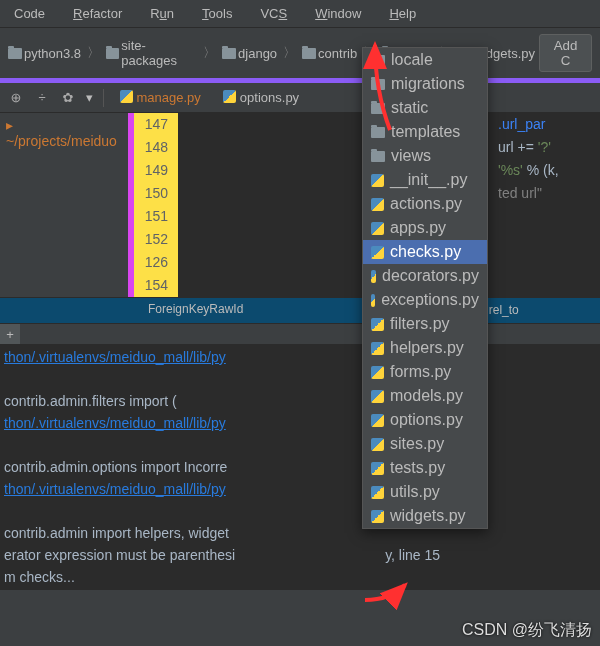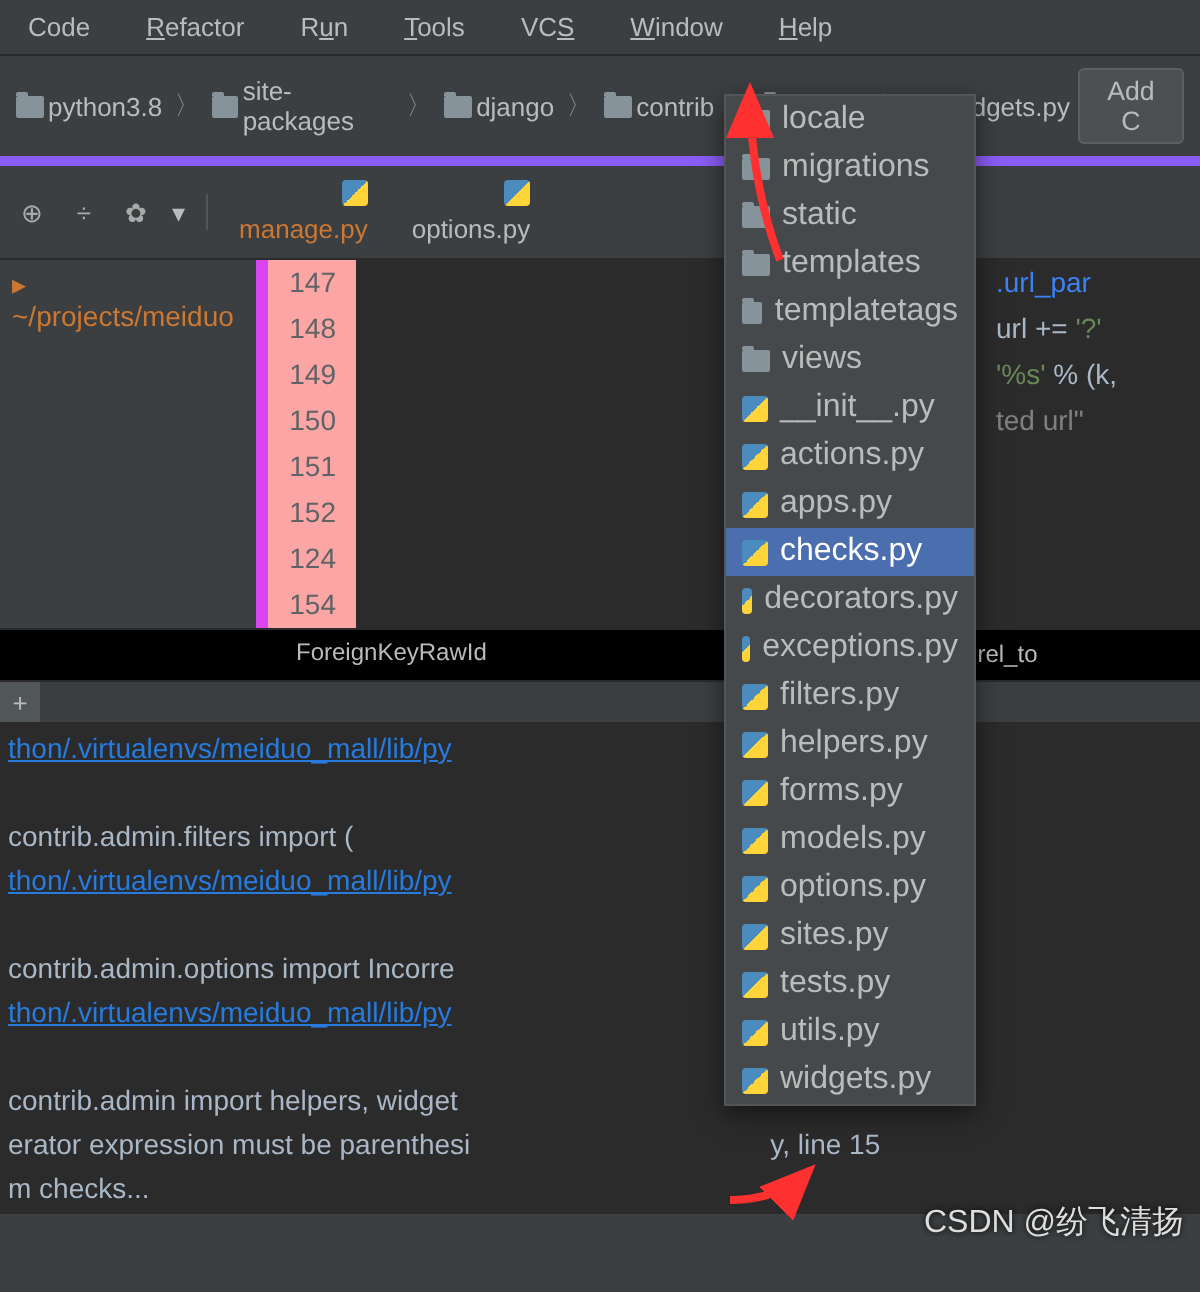--- a/index.html
+++ b/index.html
@@ -10,39 +10,39 @@
 .breadcrumb { background:#3c3f41; padding:6px 8px; display:flex; align-items:center; gap:4px; border-bottom:5px solid #8b5cf6; }
 .bc-item { display:flex; align-items:center; gap:2px; color:#bbb; }
 .bc-sep { color:#888; margin:0 2px; }
 .folder-ico { width:14px; height:11px; background:#87939a; border-radius:1px; display:inline-block; position:relative; }
 .folder-ico::before { content:''; position:absolute; top:-2px; left:0; width:6px; height:2px; background:#87939a; border-radius:1px 1px 0 0; }
 .py-ico { width:13px; height:13px; background:linear-gradient(135deg,#4b8bbe 50%,#ffd43b 50%); border-radius:2px; display:inline-block; }
 .add-btn { margin-left:auto; background:#4c5052; border:1px solid #5e6060; padding:3px 8px; color:#bbb; border-radius:3px; }
 .toolbar { background:#3c3f41; padding:5px 8px; display:flex; align-items:center; gap:10px; border-bottom:1px solid #2b2b2b; }
 .tool-ico { width:16px; height:16px; display:inline-flex; align-items:center; justify-content:center; color:#aaa; }
 .tool-sep { width:1px; height:18px; background:#555; }
-.tab { display:flex; align-items:flex-end; gap:4px; padding:2px 6px; color:#bbb;flex-direction:column; }
+.tab { display:flex; align-items:flex-start; gap:4px; padding:2px 6px; color:#bbb; }
 .editor-row { display:flex; background:#2b2b2b; }
 .proj-panel { width:134px; background:#3c3f41; padding:4px 6px; color:#888; font-size:14px; border-right:6px solid #d946ef; }
-.gutter { width:44px; background:#fca5a5; color:#606366; text-align:right; padding-right:10px; font-family:Consolas,monospace; font-size:14px; line-height:23px; }
+.gutter { width:44px; background:#fde047; color:#606366; text-align:right; padding-right:10px; font-family:Consolas,monospace; font-size:14px; line-height:23px; }
 .gutter div { height:23px; }
 .code-area { flex:1; background:#2b2b2b; position:relative; font-family:Consolas,monospace; font-size:14px; line-height:23px; min-width:0; }
 .code-line { padding-left:8px; white-space:pre; color:#a9b7c6; }
-.status-line { background:#000000; padding:4px 8px; color:#bbb; font-size:12px; display:flex; border-top:1px solid #2b2b2b; border-bottom:1px solid #2b2b2b; }
+.status-line { background:#0c4a6e; padding:4px 8px; color:#bbb; font-size:12px; display:flex; border-top:1px solid #2b2b2b; border-bottom:1px solid #2b2b2b; }
 .output { background:#2b2b2b; font-family:Consolas,monospace; font-size:14px; line-height:22px; padding:2px 0; color:#a9b7c6; }
 .output-line { white-space:pre; padding-left:4px; }
 .link { color:#287bde; text-decoration:underline; }
 .plus-tab { background:#515658; width:20px; height:20px; display:flex; align-items:center; justify-content:center; color:#bbb; margin-left:0; border-radius:0; }
 
 .dropdown { position:absolute; top:47px; left:362px; width:126px; background:#46494b; border:1px solid #555; box-shadow:0 4px 12px rgba(0,0,0,0.5); z-index:10; }
 .dropdown-item { display:flex; align-items:center; gap:6px; padding:3px 8px; color:#bbb; font-size:16px; }
 .dropdown-item.sel { background:#4b6eaf; color:#fff; }
 
 .arrow { position:absolute; z-index:20; pointer-events:none; }
-.watermark { position:absolute; bottom:24px; right:8px; color:#ddd; font-size:16px; z-index:30; text-shadow:0 0 3px #000; }
+.watermark { position:absolute; bottom:5px; right:8px; color:#ddd; font-size:16px; z-index:30; text-shadow:0 0 3px #000; }
 .str { color:#6a8759; }
 .cm { color:#808080; }
 .prop { color:#3b82f6; }
 </style>
 </head>
 <body>
 
 <div class="menubar">
   <span class="menu-item"><span>Code</span></span>
   <span class="menu-item"><u>R</u>efactor</span>
@@ -106,21 +106,21 @@
   <div class="proj-panel">
     <div style="color:#cc7832">▸ <span>~/projects/meiduo</span></div>
   </div>
   <div class="gutter">
     <div>147</div>
       <div>148</div>
       <div>149</div>
       <div>150</div>
       <div>151</div>
       <div>152</div>
-      <div>124</div>
+      <div>126</div>
       <div>154</div>
   </div>
   <div class="code-area">
     <div class="code-line"></div>
     <div class="code-line"></div>
     <div class="code-line"></div>
     <div class="code-line" style="padding-left:320px"><span class="prop">.url_par</span></div>
     <div class="code-line"></div>
     <div class="code-line" style="padding-left:320px"><span>url</span><span> += </span><span class="str">'?'</span></div>
     <div class="code-line" style="padding-left:320px"><span class="str">'%s'</span><span> % (k,</span></div>
@@ -158,24 +158,20 @@
       <span class="folder-ico"></span>
       <span>migrations</span>
     </div>
     <div class="dropdown-item">
       <span class="folder-ico"></span>
       <span>static</span>
     </div>
     <div class="dropdown-item">
       <span class="folder-ico"></span>
       <span>templates</span>
-    </div>
-    <div class="dropdown-item">
-      <span class="folder-ico"></span>
-      <span>templatetags</span>
     </div>
     <div class="dropdown-item">
       <span class="folder-ico"></span>
       <span>views</span>
     </div>
     <div class="dropdown-item">
       <span class="py-ico"></span>
       <span>__init__.py</span>
     </div>
     <div class="dropdown-item">

